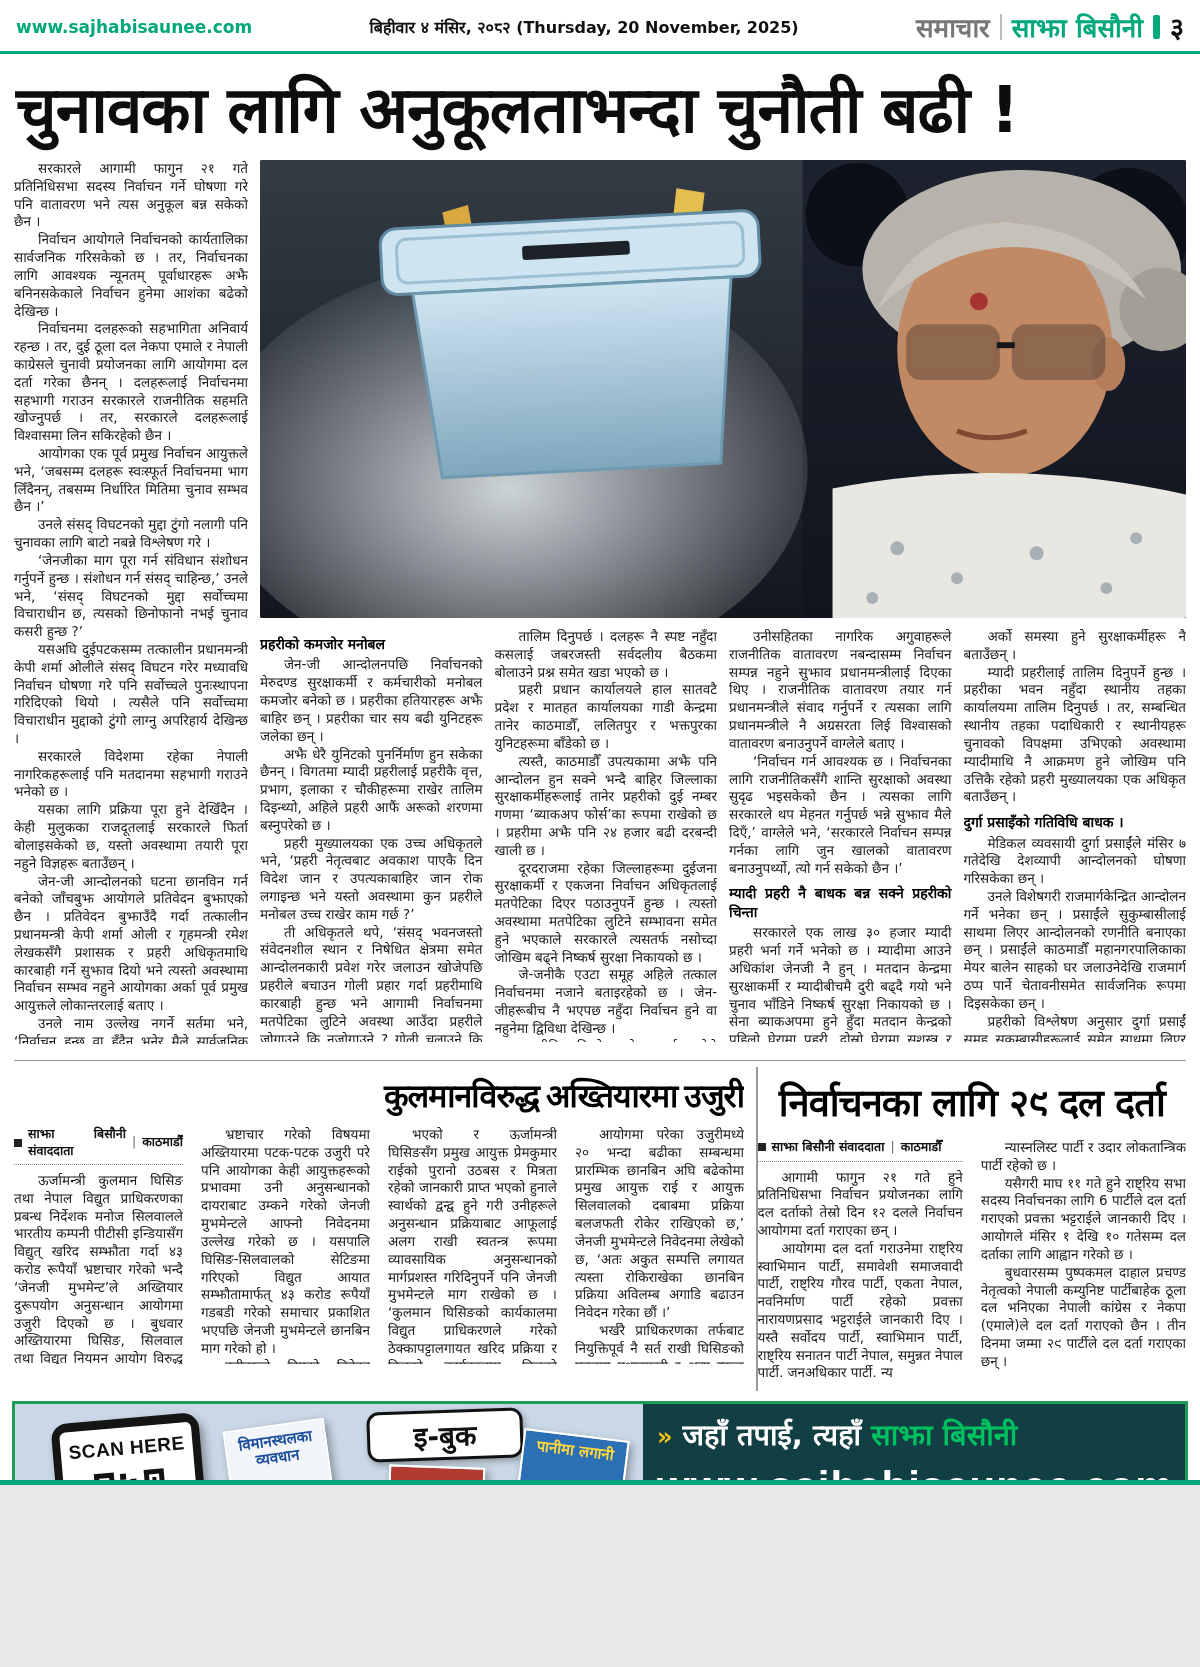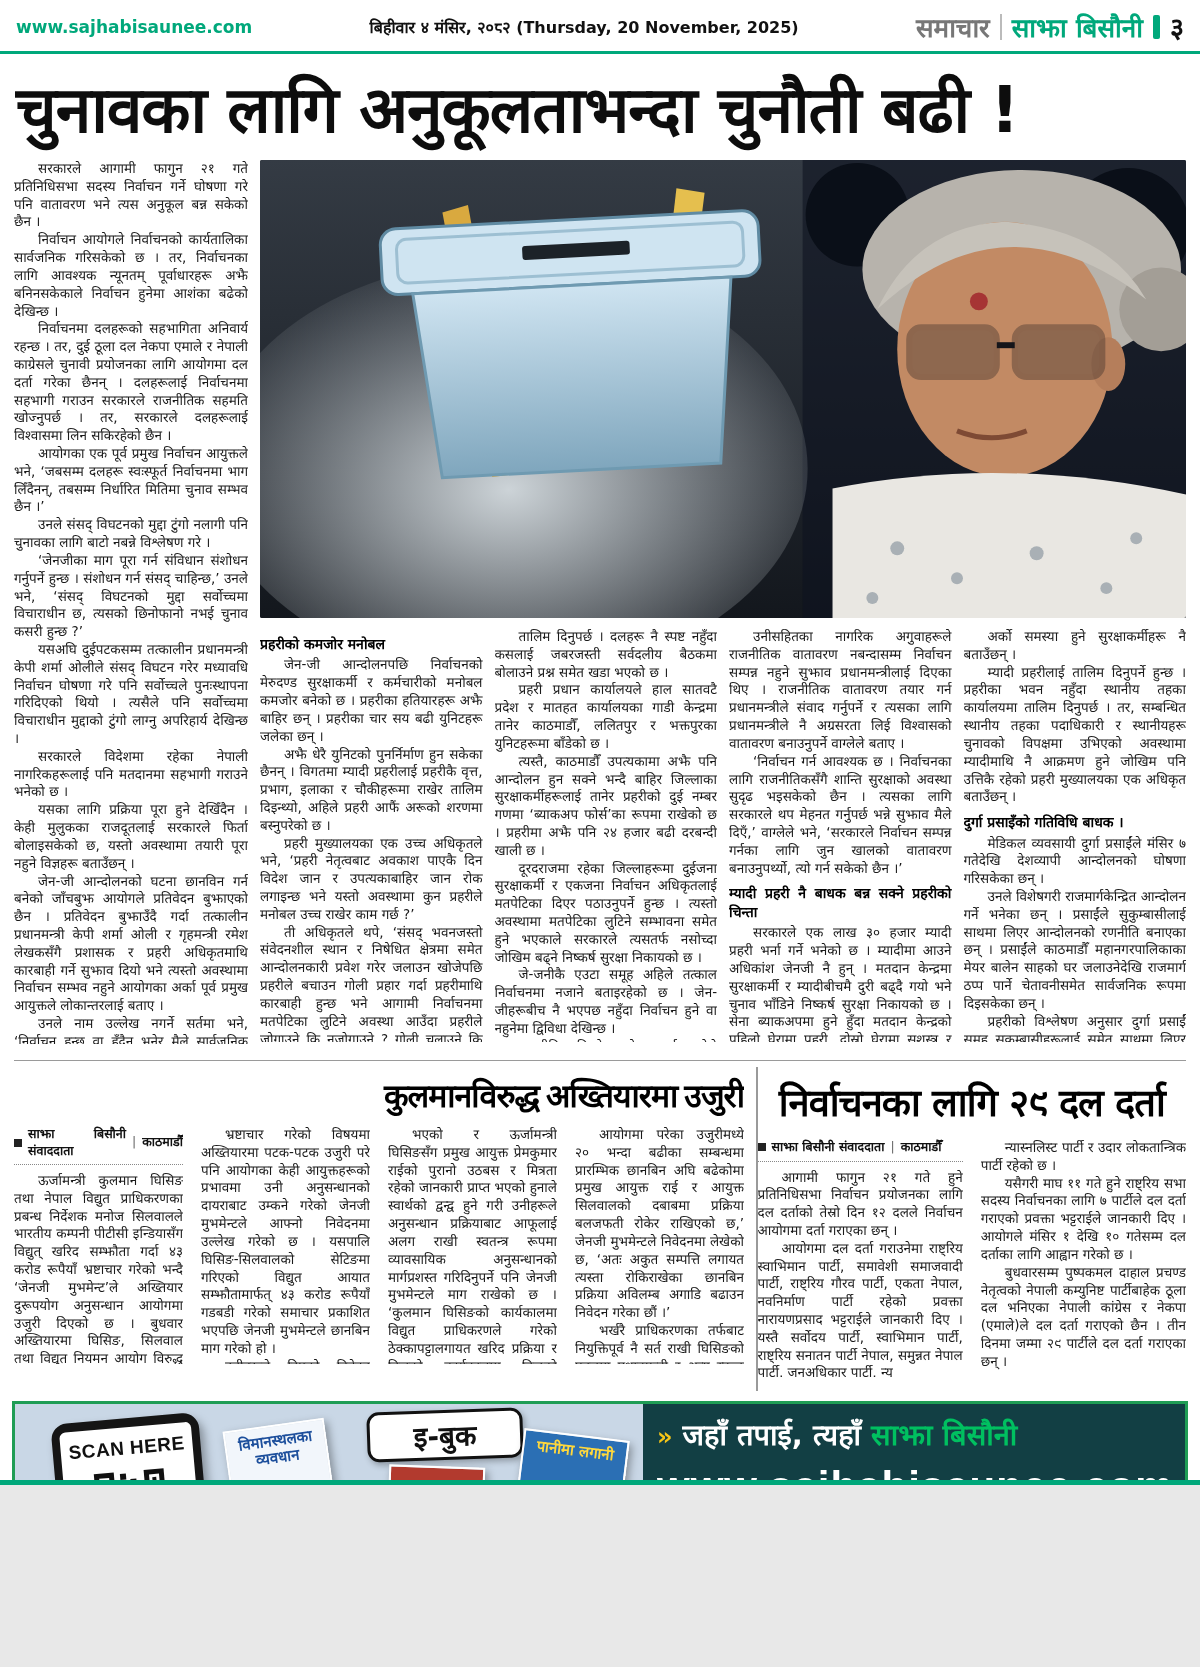--- a/index.html
+++ b/index.html
@@ -244,21 +244,21 @@
             <span class="pipe">|</span>
             <span class="loc">काठमाडौँ</span>
           </div>
           <div>
               <p class="para">आगामी फागुन २१ गते हुने प्रतिनिधिसभा निर्वाचन प्रयोजनका लागि दल दर्ताको तेस्रो दिन १२ दलले निर्वाचन आयोगमा दर्ता गराएका छन् ।</p>
               <p class="para">आयोगमा दल दर्ता गराउनेमा राष्ट्रिय स्वाभिमान पार्टी, समावेशी समाजवादी पार्टी, राष्ट्रिय गौरव पार्टी, एकता नेपाल, नवनिर्माण पार्टी रहेको प्रवक्ता नारायणप्रसाद भट्टराईले जानकारी दिए । यस्तै सर्वोदय पार्टी, स्वाभिमान पार्टी, राष्ट्रिय सनातन पार्टी नेपाल, समुन्नत नेपाल पार्टी, जनअधिकार पार्टी, न्यु</p>
             </div>
         </div>
         <div class="col">
             <p class="para">न्यास्नलिस्ट पार्टी र उदार लोकतान्त्रिक पार्टी रहेको छ ।</p>
-            <p class="para">यसैगरी माघ ११ गते हुने राष्ट्रिय सभा सदस्य निर्वाचनका लागि ७ पार्टीले दल दर्ता गराएको प्रवक्ता भट्टराईले जानकारी दिए । आयोगले मंसिर १ देखि १० गतेसम्म दल दर्ताका लागि आह्वान गरेको छ ।</p>
+            <p class="para">यसैगरी माघ ११ गते हुने राष्ट्रिय सभा सदस्य निर्वाचनका लागि 6 पार्टीले दल दर्ता गराएको प्रवक्ता भट्टराईले जानकारी दिए । आयोगले मंसिर १ देखि १० गतेसम्म दल दर्ताका लागि आह्वान गरेको छ ।</p>
             <p class="para">बुधवारसम्म पुष्पकमल दाहाल प्रचण्ड नेतृत्वको नेपाली कम्युनिष्ट पार्टीबाहेक ठूला दल भनिएका नेपाली कांग्रेस र नेकपा (एमाले)ले दल दर्ता गराएको छैन । तीन दिनमा जम्मा २९ पार्टीले दल दर्ता गराएका छन् ।</p>
           </div>
       </div>
     </div>
   </div>
 
   <div class="banner">
     <div class="banner-left">
       <div class="hand"></div>
       <div class="phone">

